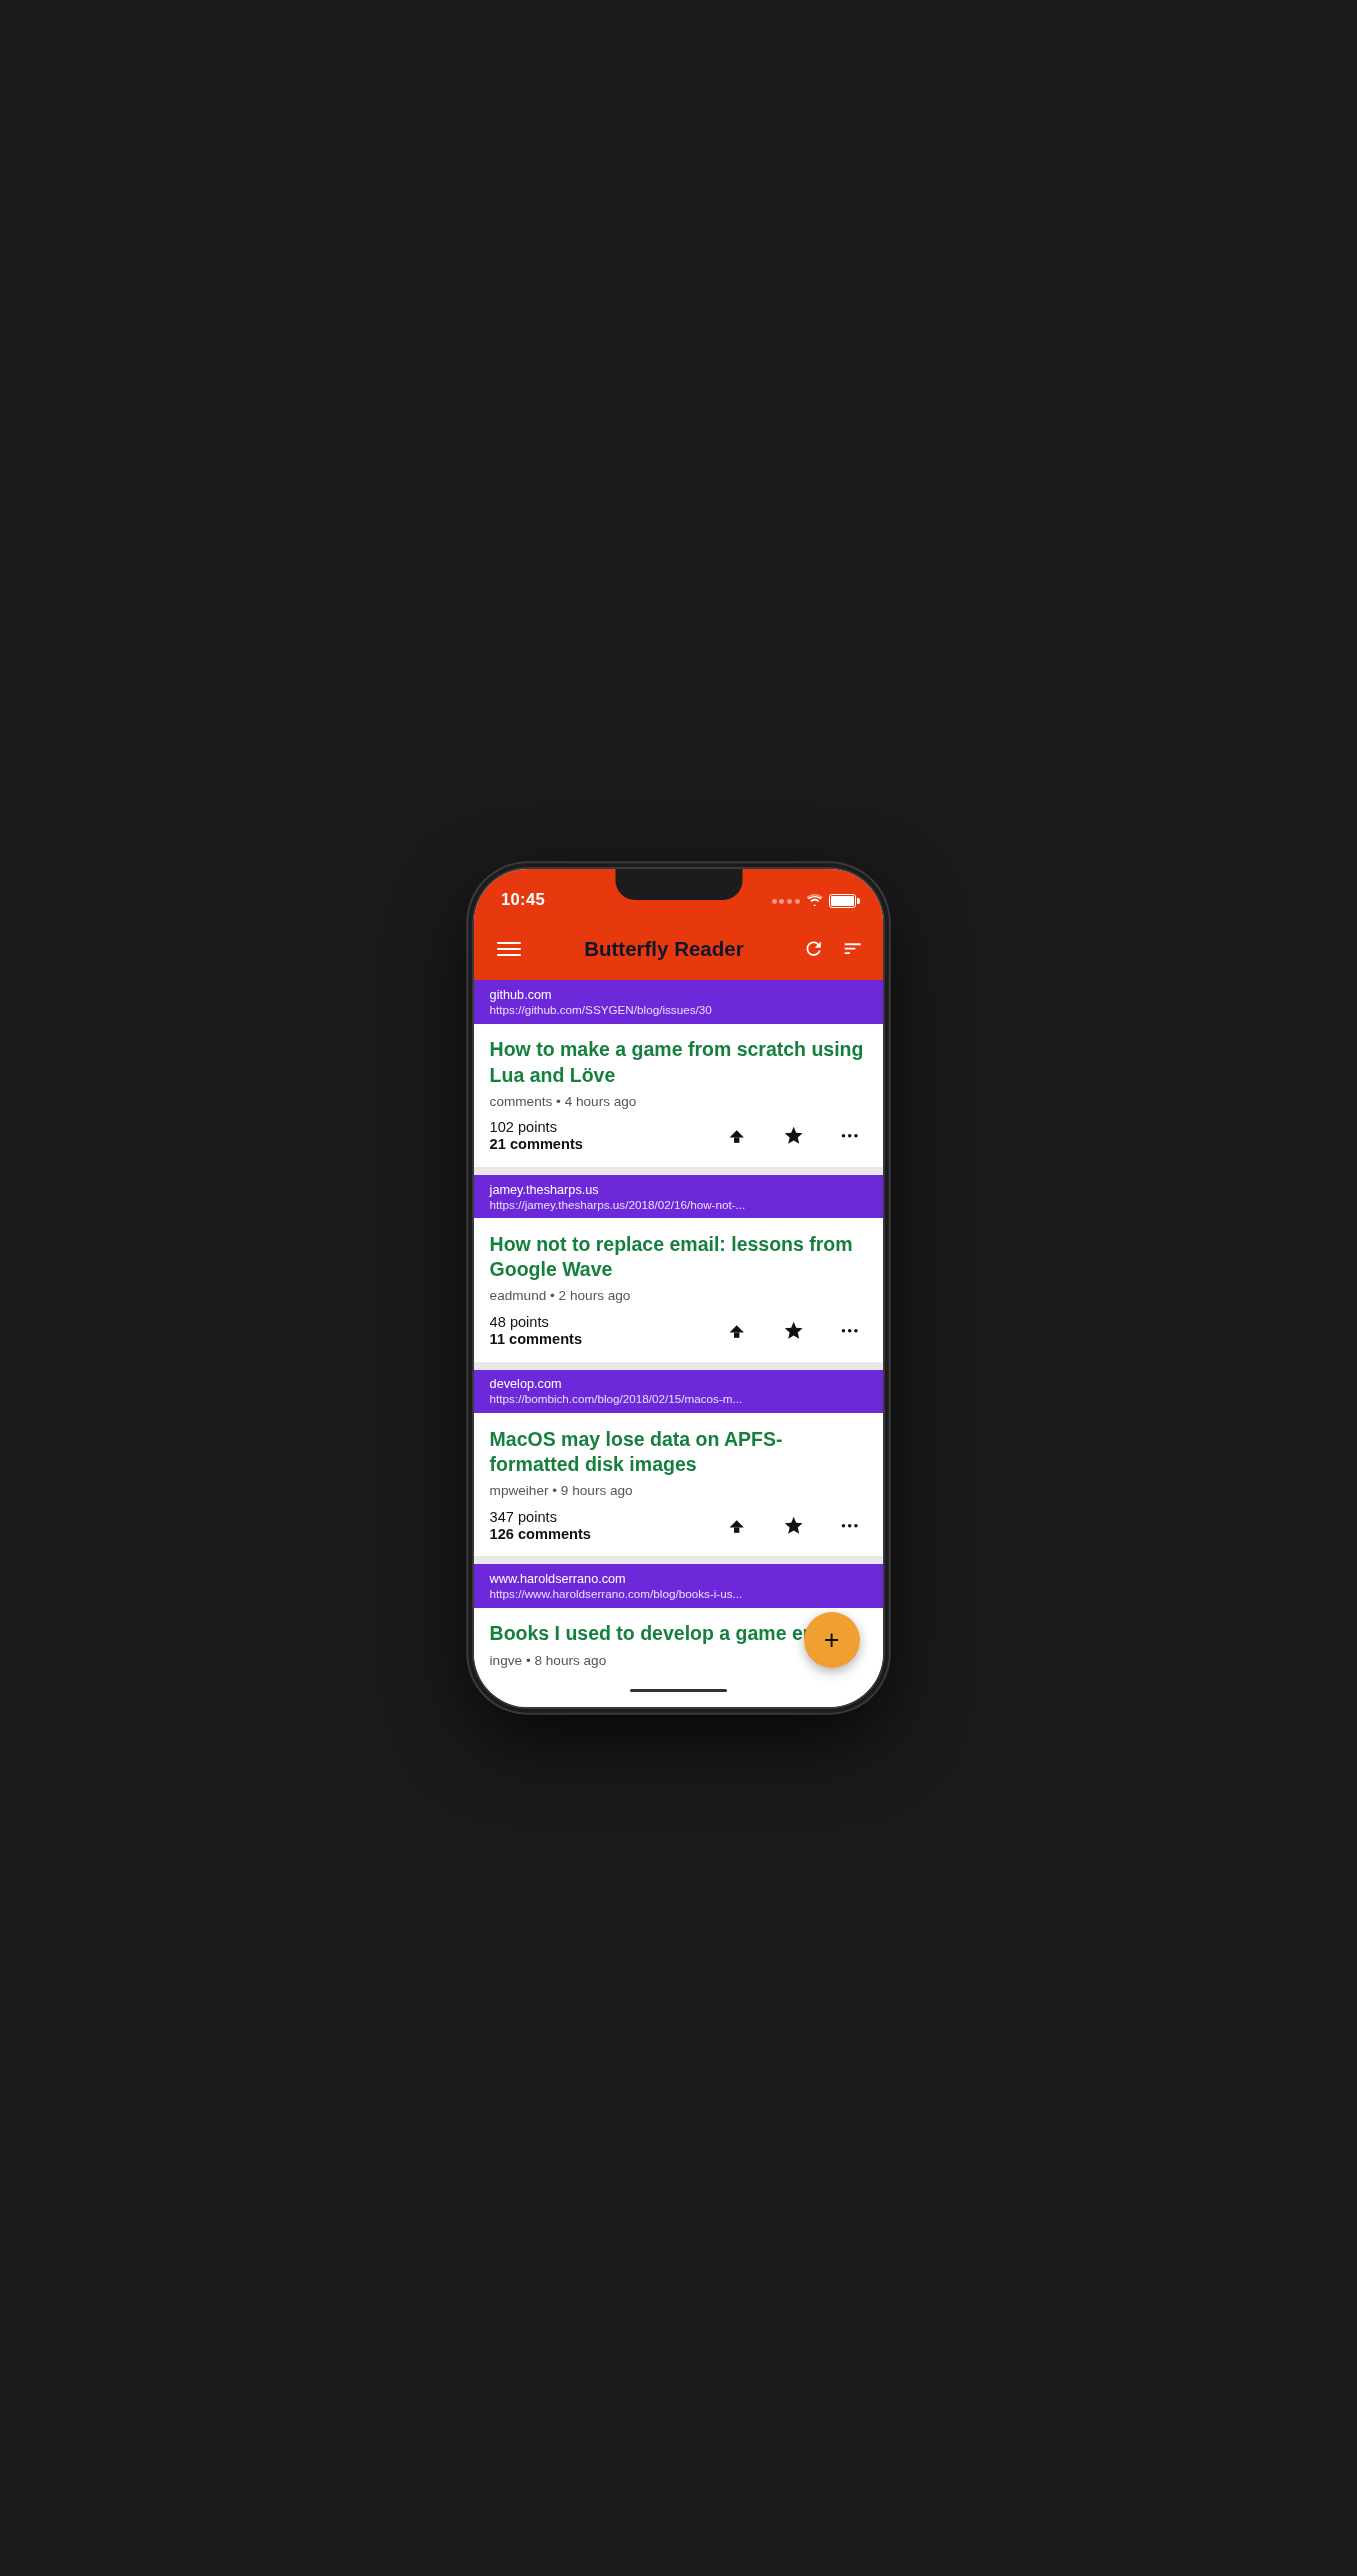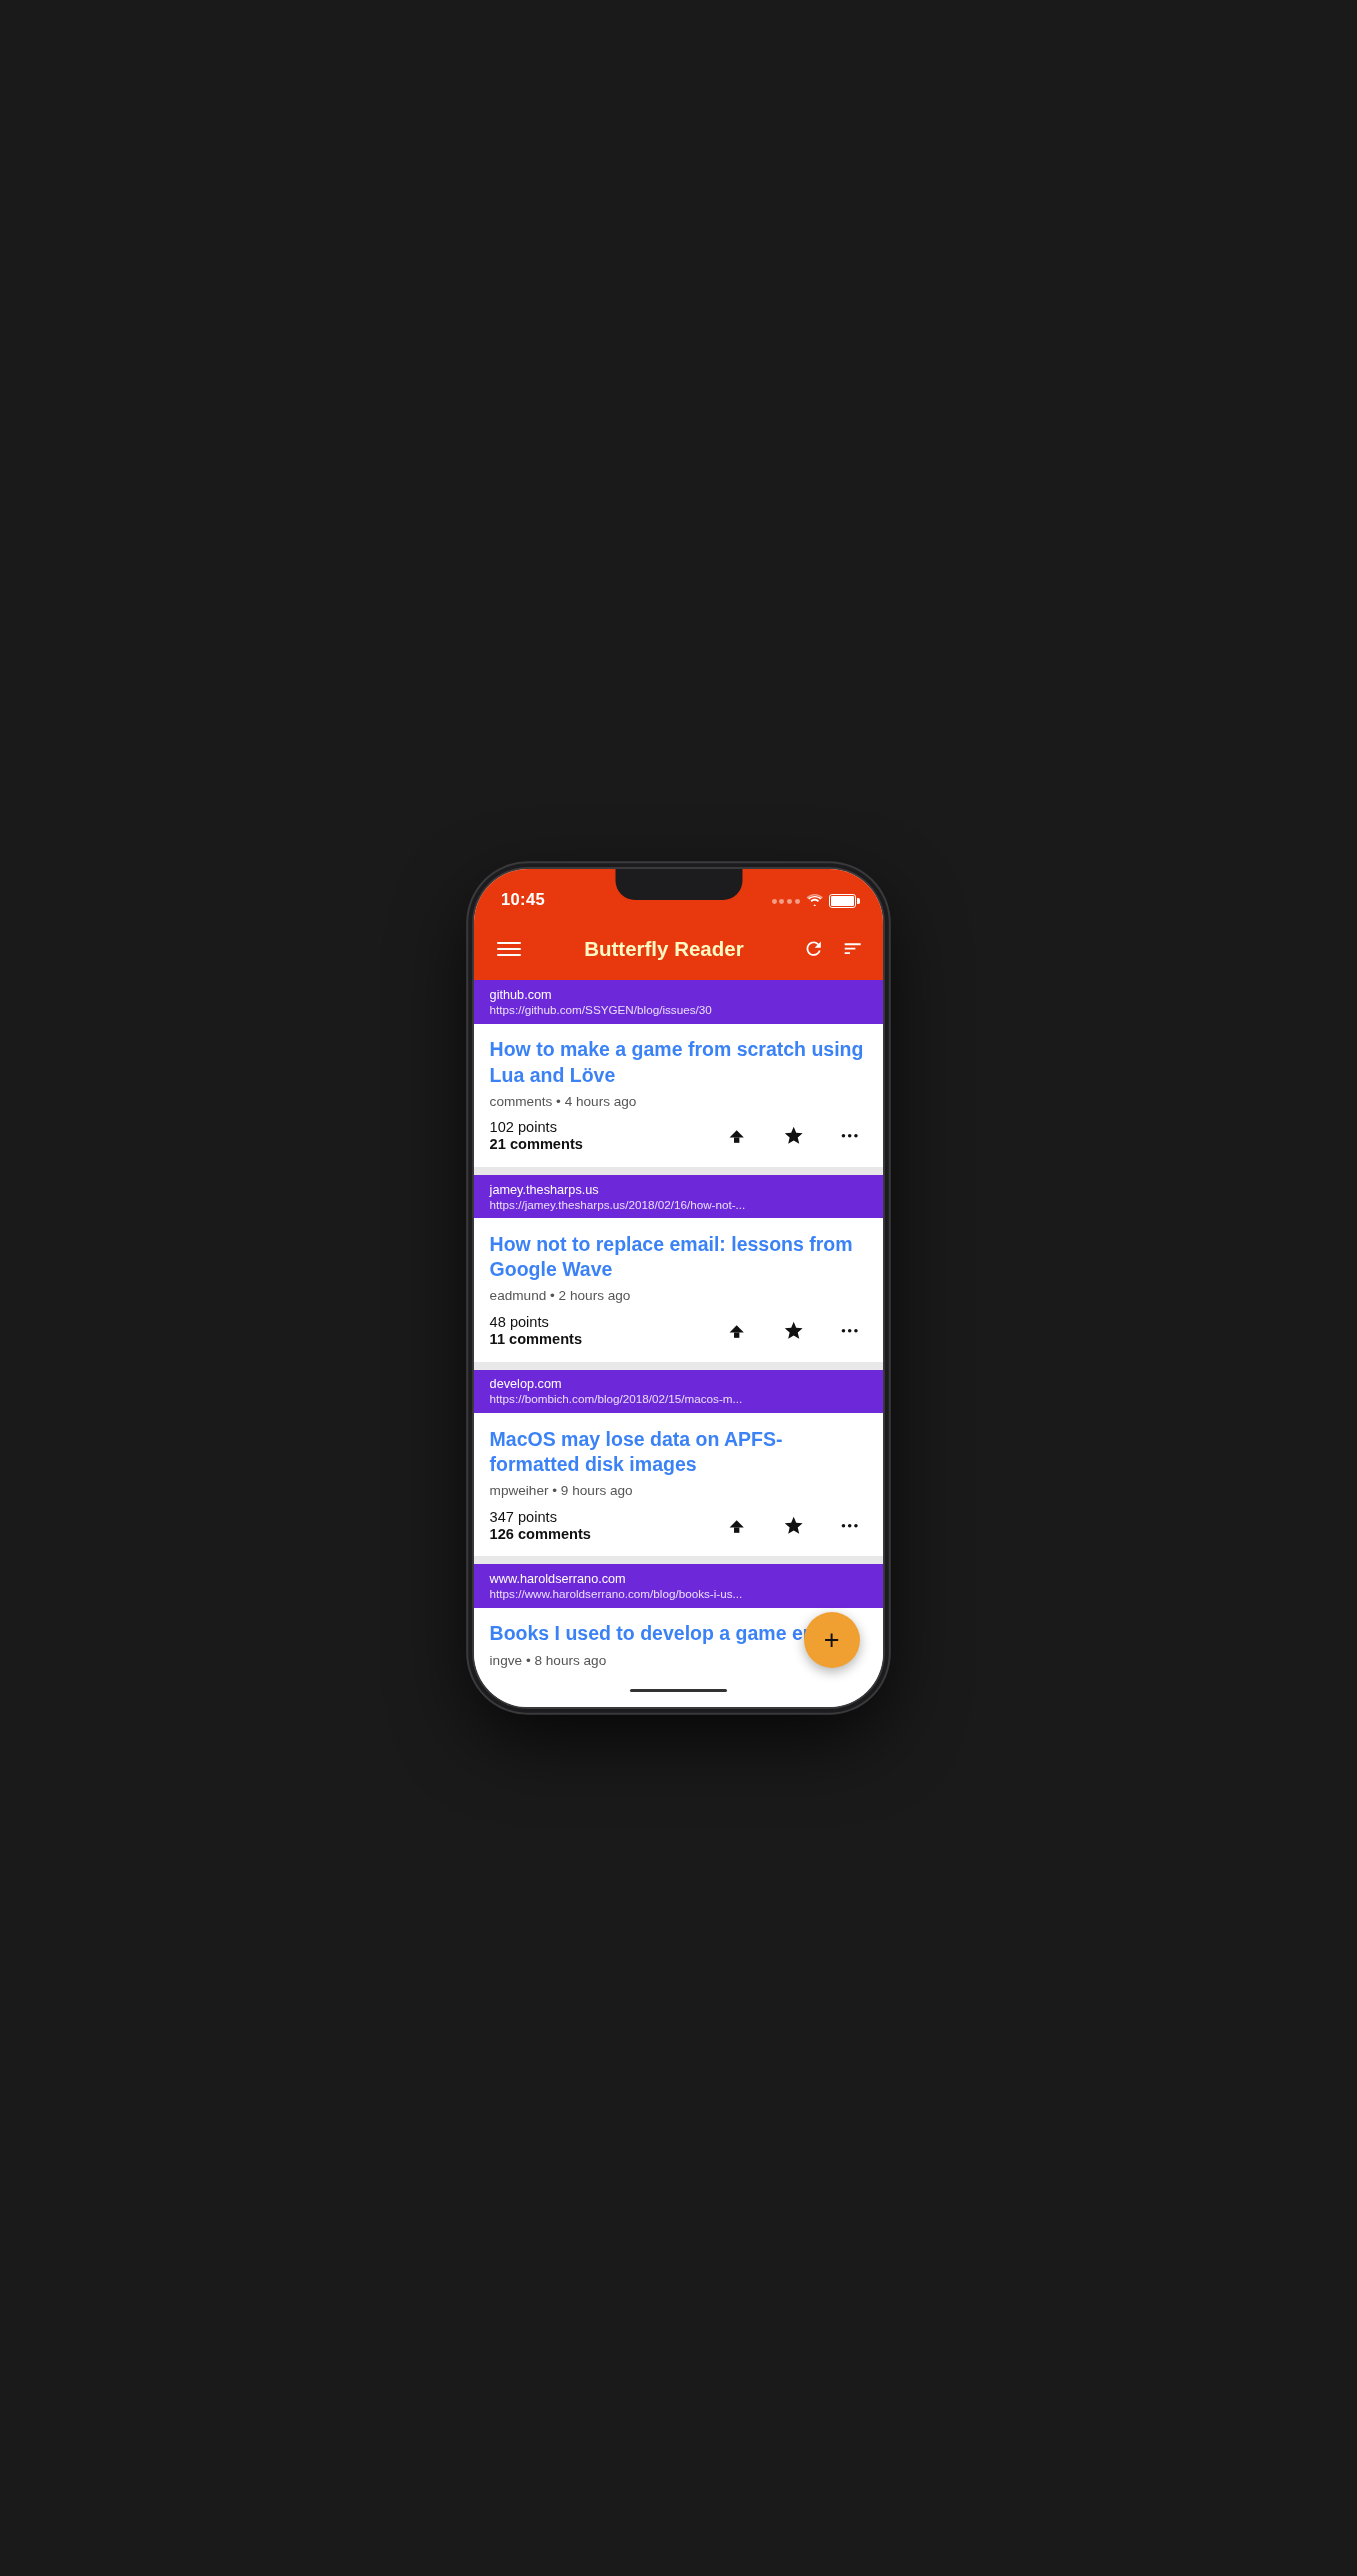--- a/index.html
+++ b/index.html
@@ -166,21 +166,21 @@
     }
 
     .hamburger-line {
       width: 23.4px;
       height: 2.4px;
       background: white;
       border-radius: 1.9px;
     }
 
     .header-title {
-      color: #fef9c3;
+      color: #0f172a;
       font-size: 20.5px;
       font-weight: 700;
       flex: 1;
       text-align: center;
     }
 
     .header-right-icons {
       display: flex;
       gap: 17.5px;
       align-items: center;
@@ -226,21 +226,21 @@
     }
 
     .article-body {
       padding: 13.6px 15.6px 13.6px;
       background: white;
     }
 
     .article-title {
       font-size: 19.5px;
       font-weight: 700;
-      color: #3b82f6;
+      color: #15803d;
       line-height: 1.3;
       margin-bottom: 5.8px;
     }
 
     .article-meta {
       font-size: 13.6px;
       color: #555;
       margin-bottom: 9.7px;
     }
 

